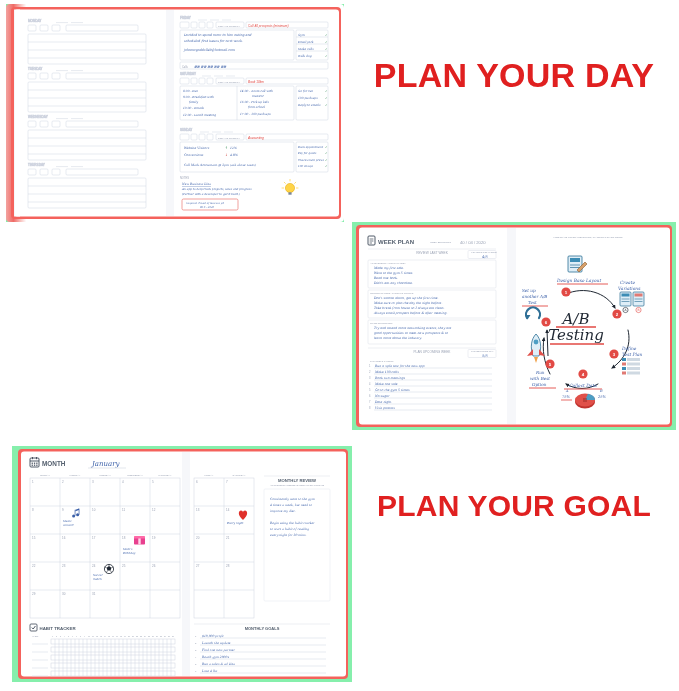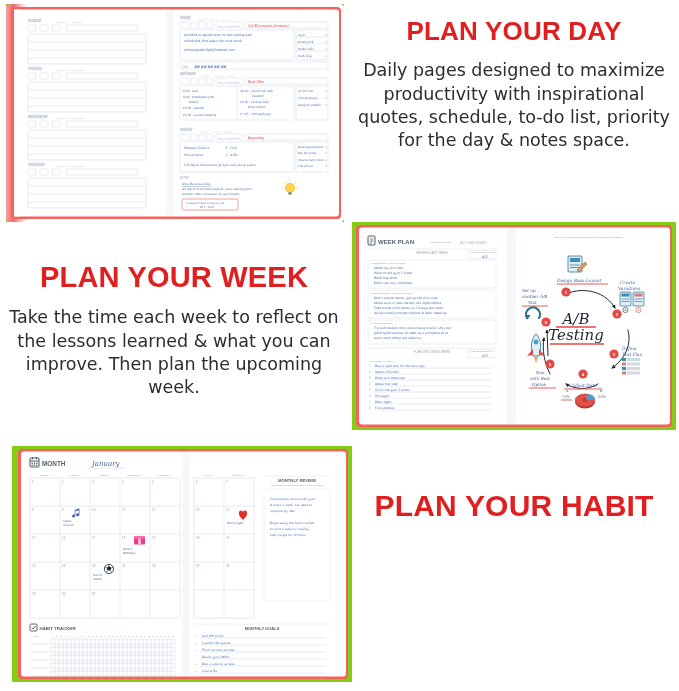--- a/index.html
+++ b/index.html
@@ -23,35 +23,35 @@
     line-height:1.05;
   }
   .body{
     font-family:"DejaVu Sans", sans-serif;
     color:#2d2d2d;
     line-height:1.33;
     font-weight:400;
   }
 
   #panel-day{ left:352px; top:18px; width:324px; }
-  #panel-day .headline{ font-size:26px; }
+  #panel-day .headline{ font-size:34px;margin-top:40px; }
   #panel-day .body{ font-size:17.5px; margin-top:14px; }
 
   #panel-week{ left:4px; top:262px; width:340px; }
   #panel-week .headline{ font-size:29px; }
   #panel-week .body{ font-size:17.5px; margin-top:14px; }
 
   #panel-month{ left:352px; top:490px; width:324px; }
   #panel-month .headline{ font-size:30px; }
   #panel-month .body{ font-size:17.5px; margin-top:14px; }
 
   
   .planner{
     position:absolute;
-    background:#84cc16;
+    background:#86efac;
     overflow:hidden;
   }
   .book{
     position:absolute; inset:0;
     border-radius:4px;
     background:
       linear-gradient(90deg,#f3a3a0 0%, #ef6b66 2.2%, #f8bcb8 4.2%, #ffffff 6%,#ffffff 100%);
     box-shadow:0 0 0 1px rgba(0,0,0,.02);
   }
 
@@ -284,27 +284,22 @@
             <text x="6" y="27.6" class="hand" font-size="2.5">Inspired: Creed of Success p5</text>
             <text x="20" y="31.8" class="hand" font-size="2.5">#10 - 2020</text>
           </g>
         </g>
       </svg>
     </div>
   </div>
 
   <div class="textpanel" id="panel-day">
     <div class="headline">PLAN YOUR DAY</div>
-    <div class="body">Daily pages designed to maximize productivity with inspirational quotes, schedule, to-do list, priority for the day &amp; notes space.</div>
   </div>
 
-  <div class="textpanel" id="panel-week">
-    <div class="headline">PLAN YOUR WEEK</div>
-    <div class="body">Take the time each week to reflect on the lessons learned &amp; what you can improve. Then plan the upcoming week.</div>
-  </div>
 
   <div class="planner" id="planner-week">
     <div class="svgwrap">
       <svg viewBox="0 0 324 208" preserveAspectRatio="none">
         <rect x="4" y="3" width="316" height="202" rx="4" fill="#f4625c"></rect>
         <rect x="7" y="5.5" width="311" height="197" rx="3" fill="#ffffff"></rect>
         <rect x="155" y="6" width="9" height="196" fill="#f6f7fa"></rect>
 
         <g transform="translate(16,14)">
 
@@ -758,16 +753,16 @@
               <text x="8" y="41">Run a sales &amp; ad idea</text>
               <text x="8" y="48">Lose 4 lbs</text>
             </g>
           </g>
         </g>
       </svg>
     </div>
   </div>
 
   <div class="textpanel" id="panel-month">
-    <div class="headline">PLAN YOUR HABIT</div>
+    <div class="headline">PLAN YOUR GOAL</div>
   </div>
 
 </div>
 
 </body></html>

